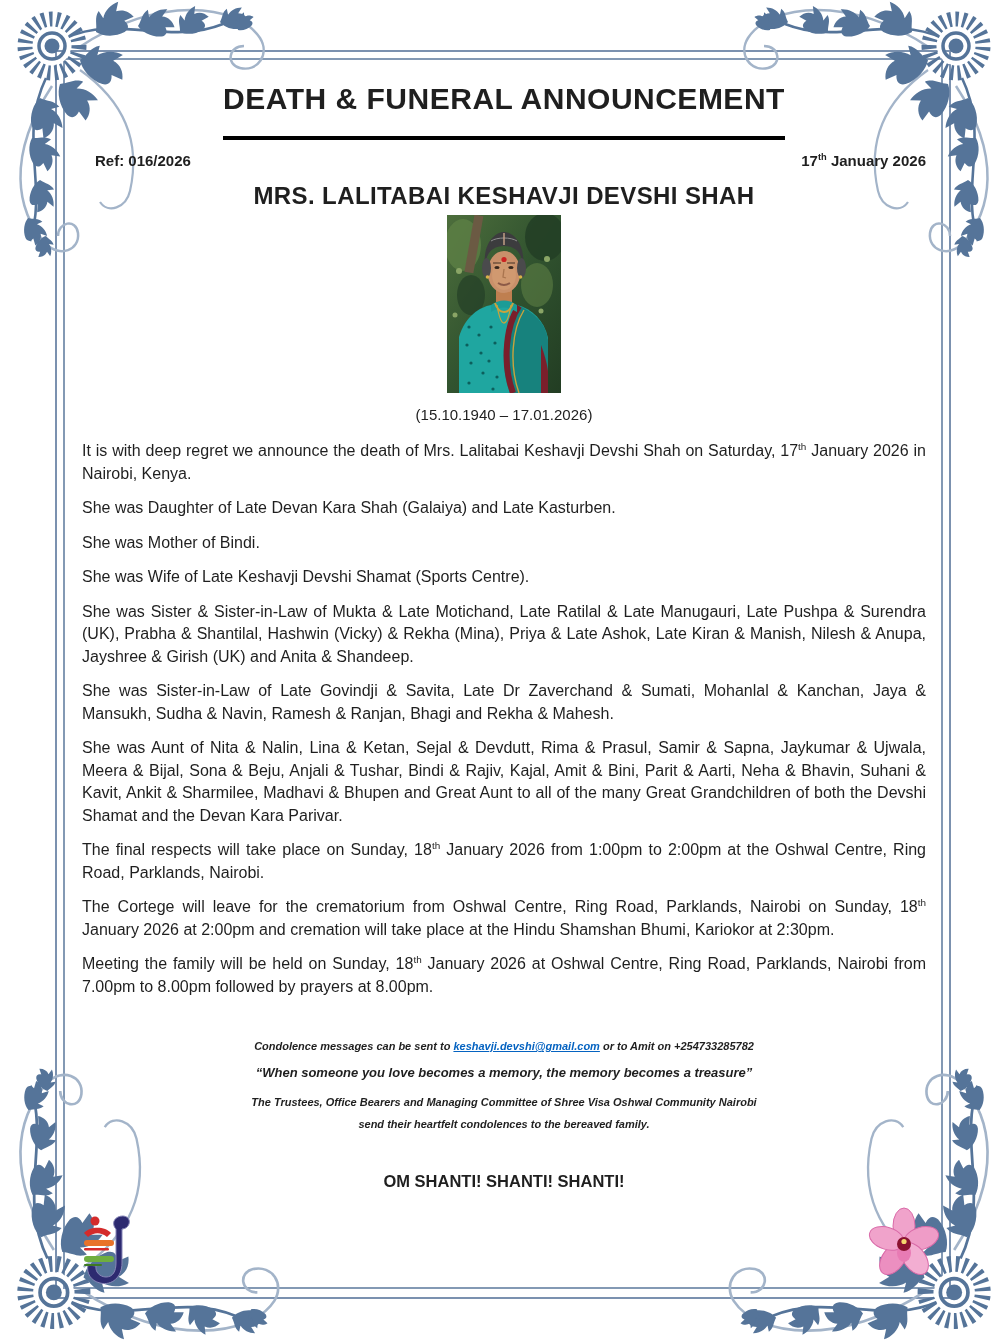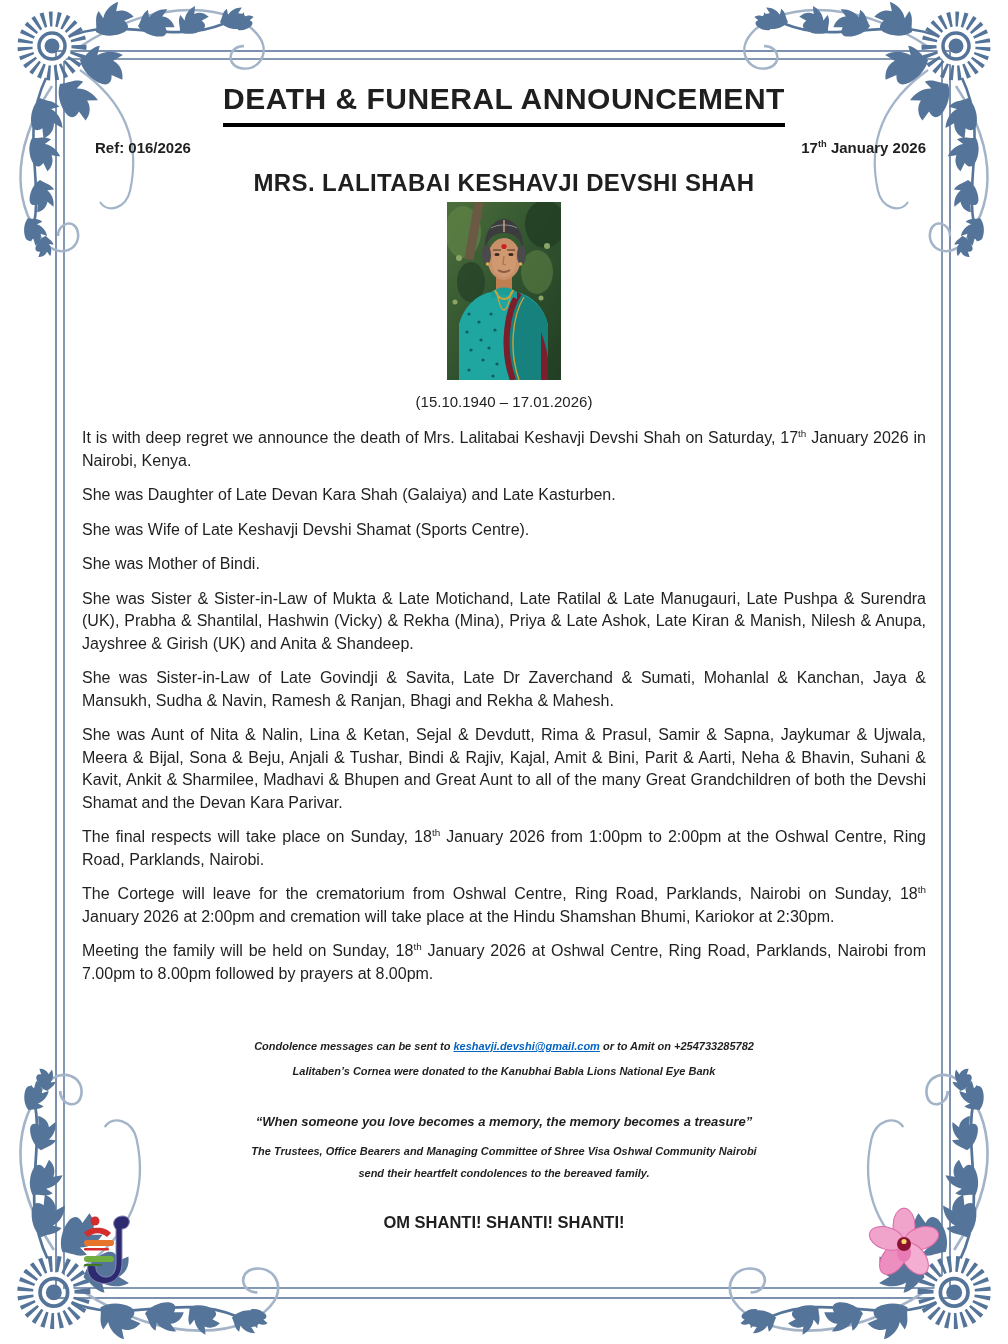--- a/index.html
+++ b/index.html
@@ -15,21 +15,21 @@
   .corner.tl { left:-12px; top:-14px; }
   .corner.tr { right:-12px; top:-14px; transform:scaleX(-1); }
   .corner.bl { left:-14px; bottom:-12px; width:318px; height:318px; transform:scaleY(-1); }
   .corner.br { right:-14px; bottom:-12px; width:318px; height:318px; transform:scale(-1,-1); }
 
   .content { position:absolute; left:82px; right:82px; top:82px; }
 
   .title-wrap { text-align:center; }
   .title-text {
     display:inline-block; font-size:30px; font-weight:bold; letter-spacing:0.5px;
-    border-bottom:4px solid #000; padding-bottom:7px;
+    border-bottom:4px solid #000; padding-bottom:20px;
   }
   .ref-row { display:flex; justify-content:space-between; align-items:baseline; margin-top:12px; font-weight:bold; }
   .ref { font-size:15px; padding-left:13px; }
   .date { font-size:15px; }
 
   .deceased-name { margin-top:13px; text-align:center; font-weight:bold; font-size:24px; letter-spacing:0.4px; }
 
   .photo-wrap { margin-top:5px; text-align:center; }
   .photo-wrap svg { display:inline-block; vertical-align:top; }
 
@@ -39,21 +39,21 @@
   .body-text p { margin:0 0 12px 0; }
 
   sup { font-size:62%; line-height:0; }
 
   .footer { position:absolute; left:82px; right:82px; top:1040px; text-align:center; }
   .f-line { font-weight:bold; font-style:italic; font-size:11px; }
   .f-condolence { margin-bottom:13px; }
   .f-cornea { margin-bottom:37px; }
   .f-quote { font-size:13px; margin-bottom:11px; }
   .f-trustees { line-height:22px; margin-bottom:18px; }
-  .f-om { font-weight:bold; font-style:normal; font-size:16.5px; margin-top:29px; }
+  .f-om { font-weight:bold; font-style:normal; font-size:16.5px; margin-top:37px; }
   .email-link { color:#0563c1; text-decoration:underline; cursor:pointer; }
 
   .logo { position:absolute; left:78px; top:1211px; pointer-events:none; }
   .orchid { position:absolute; left:868px; top:1206px; pointer-events:none; }
 </style>
 </head>
 <body>
 
 <div class="page">
 
@@ -188,36 +188,35 @@
             <circle cx="46" cy="174" r="1.6"></circle>
         </g>
       </svg>
     </div>
 
     <div class="life-dates">(15.10.1940 – 17.01.2026)</div>
 
     <div class="body-text">
       <p>It is with deep regret we announce the death of Mrs. Lalitabai Keshavji Devshi Shah on Saturday, 17<sup>th</sup> January 2026 in Nairobi, Kenya.</p>
       <p>She was Daughter of Late Devan Kara Shah (Galaiya) and Late Kasturben.</p>
+      <p>She was Mother of Bindi.</p>
       <p>She was Wife of Late Keshavji Devshi Shamat (Sports Centre).</p>
-      <p>She was Mother of Bindi.</p>
       <p>She was Sister &amp; Sister-in-Law of Mukta &amp; Late Motichand, Late Ratilal &amp; Late Manugauri, Late Pushpa &amp; Surendra (UK), Prabha &amp; Shantilal, Hashwin (Vicky) &amp; Rekha (Mina), Priya &amp; Late Ashok, Late Kiran &amp; Manish, Nilesh &amp; Anupa, Jayshree &amp; Girish (UK) and Anita &amp; Shandeep.</p>
       <p>She was Sister-in-Law of Late Govindji &amp; Savita, Late Dr Zaverchand &amp; Sumati, Mohanlal &amp; Kanchan, Jaya &amp; Mansukh, Sudha &amp; Navin, Ramesh &amp; Ranjan, Bhagi and Rekha &amp; Mahesh.</p>
       <p>She was Aunt of Nita &amp; Nalin, Lina &amp; Ketan, Sejal &amp; Devdutt, Rima &amp; Prasul, Samir &amp; Sapna, Jaykumar &amp; Ujwala, Meera &amp; Bijal, Sona &amp; Beju, Anjali &amp; Tushar, Bindi &amp; Rajiv, Kajal, Amit &amp; Bini, Parit &amp; Aarti, Neha &amp; Bhavin, Suhani &amp; Kavit, Ankit &amp; Sharmilee, Madhavi &amp; Bhupen and Great Aunt to all of the many Great Grandchildren of both the Devshi Shamat and the Devan Kara Parivar.</p>
       <p>The final respects will take place on Sunday, 18<sup>th</sup> January 2026 from 1:00pm to 2:00pm at the Oshwal Centre, Ring Road, Parklands, Nairobi.</p>
       <p>The Cortege will leave for the crematorium from Oshwal Centre, Ring Road, Parklands, Nairobi on Sunday, 18<sup>th</sup> January 2026 at 2:00pm and cremation will take place at the Hindu Shamshan Bhumi, Kariokor at 2:30pm.</p>
       <p>Meeting the family will be held on Sunday, 18<sup>th</sup> January 2026 at Oshwal Centre, Ring Road, Parklands, Nairobi from 7.00pm to 8.00pm followed by prayers at 8.00pm.</p>
     </div>
   </div>
 
   <div class="footer">
     <div class="f-line f-condolence">
       <span>Condolence messages can be sent to </span><a class="email-link">keshavji.devshi@gmail.com</a><span> or to Amit on +254733285782</span>
     </div>
-    <div class="f-line f-cornea">Lalitaben’s Cornea were donated to the Kanubhai Babla Lions National Eye Bank</div>
     <div class="f-line f-quote">“When someone you love becomes a memory, the memory becomes a treasure”</div>
     <div class="f-line f-trustees">
       <div>The Trustees, Office Bearers and Managing Committee of Shree Visa Oshwal Community Nairobi</div>
       <div>send their heartfelt condolences to the bereaved family.</div>
     </div>
     <div class="f-om">OM SHANTI! SHANTI! SHANTI!</div>
   </div>
 
   <svg class="logo" width="58" height="78" viewBox="0 0 58 78">
     <path d="M40,6 C47,3 53,7 51,13 C50,16 47,18 44,18 L44,52 C44,66 34,75 22,72 C13,70 8,62 10,54 L18,55 C17,61 22,66 28,66 C35,66 38,60 38,52 L38,18 C35,15 34,9 40,6 Z" fill="#2d2a70" stroke="#8887b8" stroke-width="1"></path>

